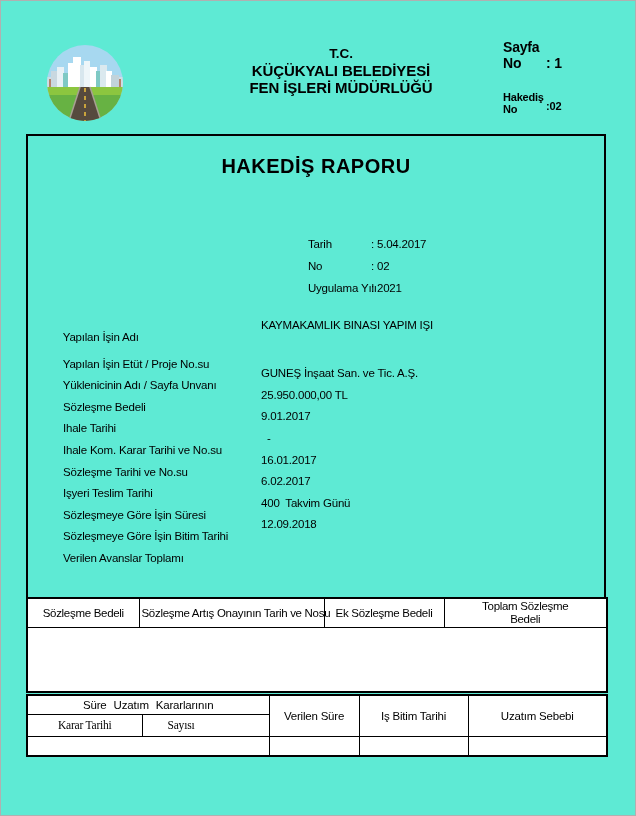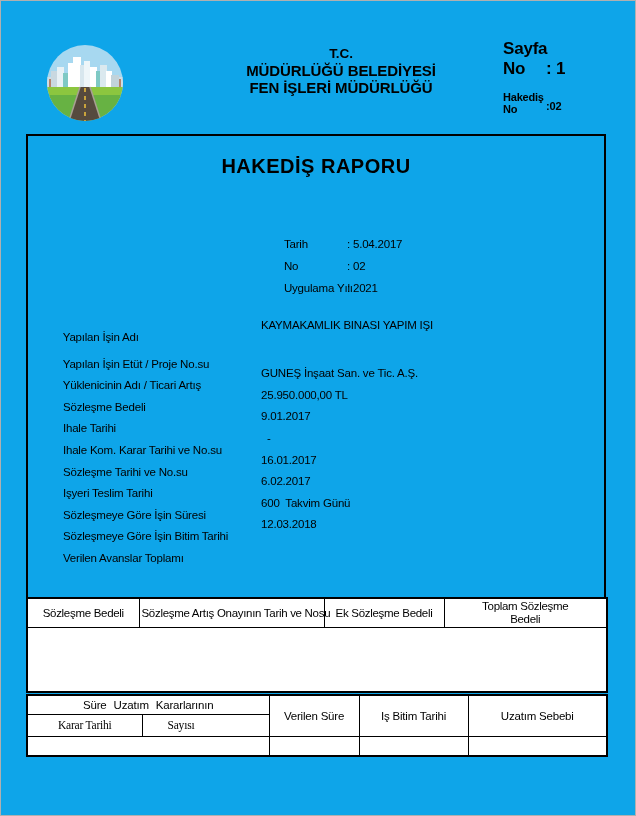--- a/index.html
+++ b/index.html
@@ -5,49 +5,49 @@
   * { margin:0; padding:0; box-sizing:border-box; }
   html,body { background:#fff; }
   body {
     width:636px; height:816px;
     font-family:"Liberation Sans","DejaVu Sans",sans-serif;
     color:#000;
     position:relative;
   }
   .page {
     position:absolute; left:0; top:0; width:636px; height:816px;
-    background:#0ea5e9; border:1px solid #b0b0b0; overflow:hidden;
+    background:#5eead4; border:1px solid #b0b0b0; overflow:hidden;
     letter-spacing:-0.2px;
   }
   
   .logo { position:absolute; left:46px; top:44px; width:76px; height:76px; }
   .org {
     position:absolute; left:190px; top:45px; width:300px;
     text-align:center; font-weight:bold; letter-spacing:-0.1px;
   }
   .org-tc { font-size:13.5px; line-height:16px; }
   .org-l2, .org-l3 { font-size:15px; line-height:17px; }
-  .pageno { position:absolute; left:502px; top:38px; font-size:17px; font-weight:bold; }
+  .pageno { position:absolute; left:502px; top:38px; font-size:14px; font-weight:bold; }
   .pn-label { display:inline-block; width:43px; }
   .hakno { position:absolute; left:502px; top:70px; font-size:11px; font-weight:bold;margin-top:20px; }
   .hn-label { display:inline-block; width:46px; line-height:12px; }
   .hn-value { position:absolute; left:43px; top:9px; }
   
   .outer-box {
     position:absolute; left:25px; top:133px; width:580px; height:536px;
     border:2px solid #000;
   }
   .doc-title {
     position:absolute; left:0; top:19px; width:100%;
     text-align:center; font-size:20px; font-weight:bold; letter-spacing:0.5px;
   }
   
   .meta { position:absolute; left:232px; top:90px; font-size:11.5px; }
   .meta-row { height:22px; white-space:pre; }
-  .m-label { display:inline-block; width:63px; white-space:pre; }
+  .m-label { display:inline-block; width:63px; white-space:pre;margin-left:24px; }
   
   .info { position:absolute; left:11px; top:183px; width:560px; font-size:11.5px; }
   .info-row { position:relative; height:21.6px; white-space:pre; }
   .info-row:first-child { margin-bottom:5px; }
   .i-value { position:absolute; left:222px; top:0; white-space:pre; }
   
   table { border-collapse:collapse; table-layout:fixed; position:absolute; left:-2px; width:580px; background:#fff; }
   .t1 { top:461px; }
   .t2 { top:558px; }
   .t1, .t2 { border:2px solid #000; }
@@ -94,21 +94,21 @@
       <rect x="0" y="50" width="76" height="26" fill="#67b243"></rect>
       <polygon points="33,42 43,42 54,76 22,76" fill="#564a3e"></polygon>
       <line x1="33" y1="42" x2="22" y2="76" stroke="#a8a093" stroke-width="1.5"></line>
       <line x1="43" y1="42" x2="54" y2="76" stroke="#a8a093" stroke-width="1.5"></line>
       <line x1="38" y1="43" x2="38" y2="76" stroke="#f0c23c" stroke-width="1.5" stroke-dasharray="4 4"></line>
     </g>
   </svg>
 
   <div class="org">
     <div class="org-tc">T.C.</div>
-    <div class="org-l2">MÜDÜRLÜĞÜ BELEDİYESİ</div>
+    <div class="org-l2">KÜÇÜKYALI BELEDİYESİ</div>
     <div class="org-l3">FEN İŞLERİ MÜDÜRLÜĞÜ</div>
   </div>
 
   <div class="pageno">
     <span class="pn-label">Sayfa No</span><span class="pn-value">: 1</span>
   </div>
 
   <div class="hakno">
     <span class="hn-label">Hakediş No</span>
     <span class="hn-value">:02</span>
@@ -133,21 +133,21 @@
     <div class="info">
       <div class="info-row">
         <span class="i-label">Yapılan İşin Adı</span>
         <span class="i-value">KAYMAKAMLIK BINASI YAPIM IŞI</span>
       </div>
       <div class="info-row">
         <span class="i-label">Yapılan İşin Etüt / Proje No.su</span>
         <span class="i-value"></span>
       </div>
       <div class="info-row">
-        <span class="i-label">Yüklenicinin Adı / Ticari Artış</span>
+        <span class="i-label">Yüklenicinin Adı / Sayfa Unvanı</span>
         <span class="i-value">GUNEŞ İnşaat San. ve Tic. A.Ş.</span>
       </div>
       <div class="info-row">
         <span class="i-label">Sözleşme Bedeli</span>
         <span class="i-value">25.950.000,00 TL</span>
       </div>
       <div class="info-row">
         <span class="i-label">Ihale Tarihi</span>
         <span class="i-value">9.01.2017</span>
       </div>
@@ -158,25 +158,25 @@
       <div class="info-row">
         <span class="i-label">Sözleşme Tarihi ve No.su</span>
         <span class="i-value">16.01.2017</span>
       </div>
       <div class="info-row">
         <span class="i-label">Işyeri Teslim Tarihi</span>
         <span class="i-value">6.02.2017</span>
       </div>
       <div class="info-row">
         <span class="i-label">Sözleşmeye Göre İşin Süresi</span>
-        <span class="i-value">600  Takvim Günü</span>
+        <span class="i-value">400  Takvim Günü</span>
       </div>
       <div class="info-row">
         <span class="i-label">Sözleşmeye Göre İşin Bitim Tarihi</span>
-        <span class="i-value">12.03.2018</span>
+        <span class="i-value">12.09.2018</span>
       </div>
       <div class="info-row">
         <span class="i-label">Verilen Avanslar Toplamı</span>
         <span class="i-value"></span>
       </div>
     </div>
 
     <table class="t1">
       <colgroup>
           <col style="width:112px">

